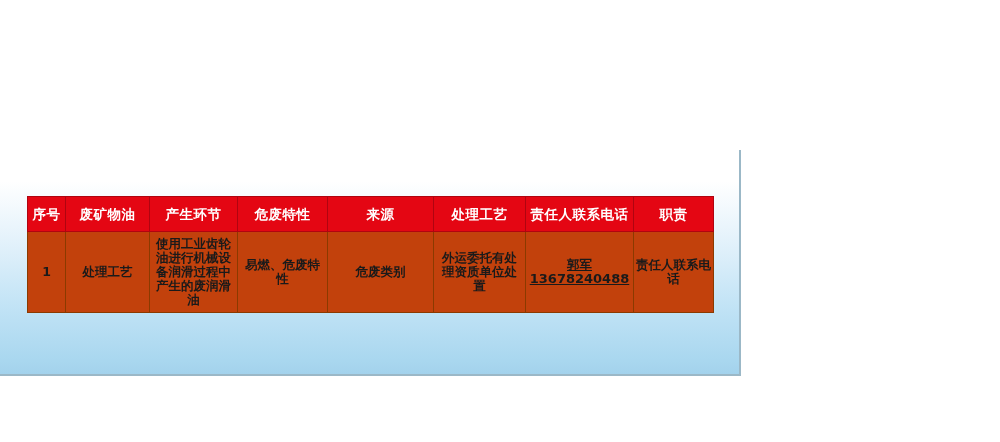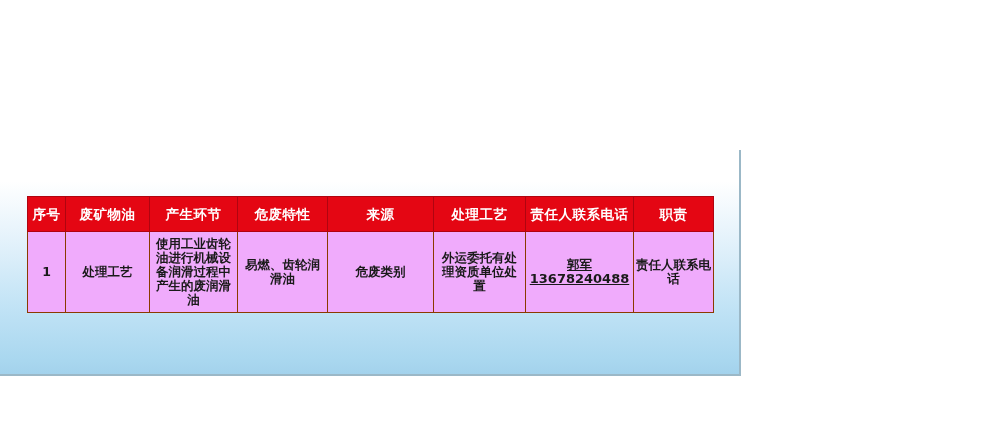--- a/index.html
+++ b/index.html
@@ -107,21 +107,21 @@
   }
   #waste-table thead th {
     background: #e40613;
     color: #ffffff;
     height: 30px;
     font-size: 13.5px;
     border: 1px solid #b00410;
     letter-spacing: 0.5px;
   }
   #waste-table tbody td {
-    background: #f0abfc;
+    background: #c2410c;
     height: 76px;
   }
   td.num-cell { font-size: 13px; }
   td.tight { line-height: 13.5px; }
   .cell-text { display: block; text-decoration: underline; }
   .phone-line { display: block; white-space: nowrap; font-size: 13px; letter-spacing: 0px; text-decoration: underline; }
 
   
   col.c0 { width: 38px; }
   col.c1 { width: 84px; }
@@ -176,21 +176,21 @@
           <th>处理工艺</th>
           <th>责任人联系电话</th>
           <th>职责</th>
         </tr>
       </thead>
       <tbody>
         <tr>
           <td class="num-cell">1</td>
           <td>处理工艺</td>
           <td class="tight">使用工业齿轮油进行机械设备润滑过程中产生的废润滑油</td>
-          <td class="tight">易燃、齿轮润滑油</td>
+          <td class="tight">易燃、危废特性</td>
           <td>危废类别</td>
           <td class="tight">外运委托有处理资质单位处置</td>
           <td>
             <span class="cell-text">郭军</span>
             <span class="phone-line">13678240488</span>
           </td>
           <td class="tight">责任人联系电话</td>
         </tr>
       </tbody>
     </table>

